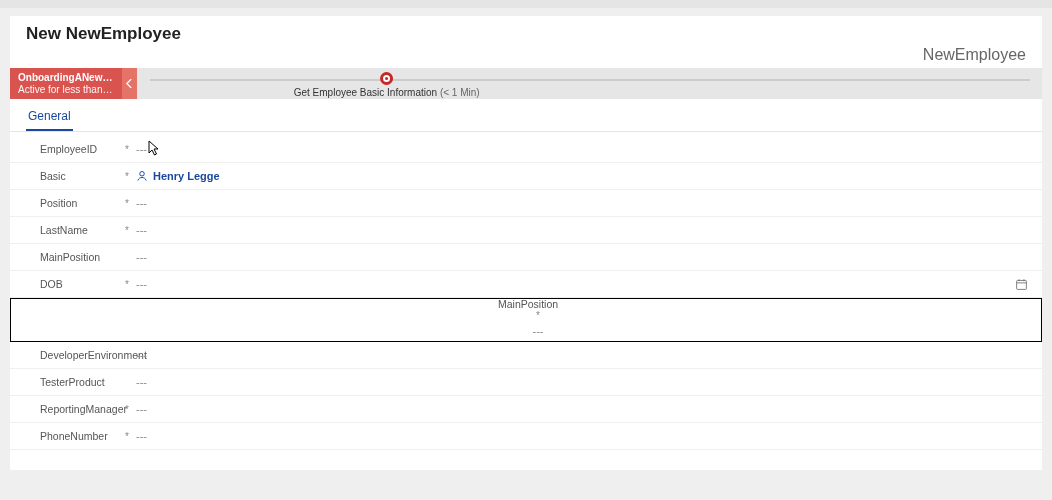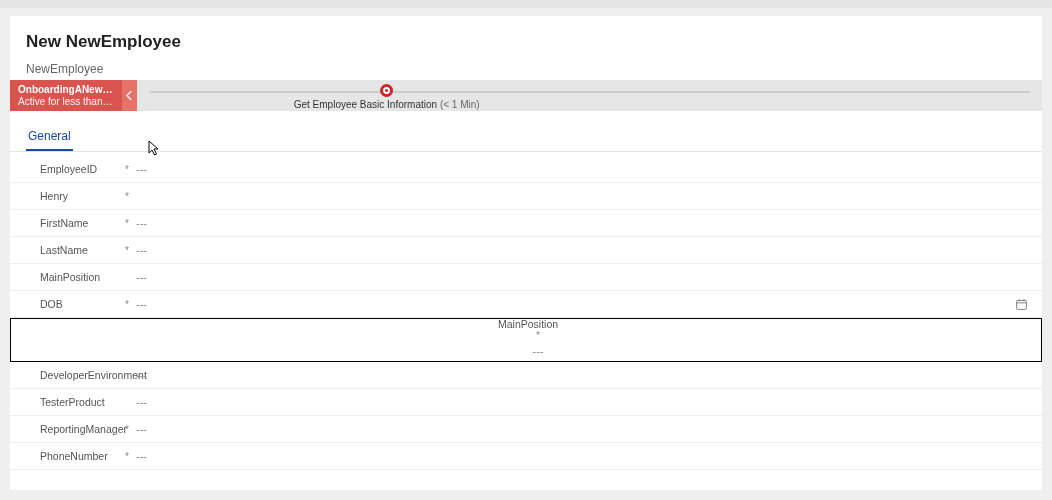--- a/index.html
+++ b/index.html
@@ -14,32 +14,33 @@
   .chrome-bar {
     height: 8px;
     background: #e4e5e4;
   }
   .page {
     margin: 8px 10px 0 10px;
     background: #fff;
   }
   
   .header {
-    padding: 16px 16px 4px 16px;
+    padding: 8px 16px 4px 16px;
   }
   .header h1 {
     margin: 0;
     font-size: 17px;
     font-weight: 600;
     color: #222;
   }
   .header .sub {
-    margin-top: 10px;
-    font-size: 12px;
+    margin-top: 2px;
+    font-size: 16px;
     color: #666;
+    text-align: right;
   }
   
   .process-strip {
     height: 31px;
     background: #e6e6e6;
     display: flex;
     align-items: stretch;
     position: relative;
   }
   .flow-pill {
@@ -101,21 +102,21 @@
     position:absolute;
     inset:2px;
     background:#c62828;
     border-radius:50%;
   }
   .stage .lbl { white-space: nowrap; }
   .stage .lbl .dur { color:#666; }
 
   
   .tabs {
-    padding: 12px 16px 0 16px;
+    padding: 4px 16px 0 16px;
     border-bottom: 1px solid #e5e5e5;
   }
   .tab {
     display: inline-block;
     padding: 6px 2px;
     font-size: 12px;
     color: #1a48a0;
     border-bottom: 2px solid #1a48a0;
     cursor: pointer;
   }
@@ -211,25 +212,34 @@
 
   <div class="form" id="form-host">
       <div class="row">
         <div class="label">EmployeeID</div>
         <div class="star">*</div>
         <div class="value placeholder">
           <span>---</span>
         </div>
       </div>
       <div class="row">
-        <div class="label">Henry</div>
-        <div class="star">*</div>
-      </div>
-      <div class="row">
-        <div class="label">FirstName</div>
+        <div class="label">Basic</div>
+        <div class="star">*</div>
+        <div class="value ">
+          <span class="person-icon">
+            <svg viewBox="0 0 16 16">
+              <circle cx="8" cy="5" r="3" fill="none" stroke="#1a48a0" stroke-width="1.3"></circle>
+              <path d="M2.5 14c1-3 3-4 5.5-4s4.5 1 5.5 4" fill="none" stroke="#1a48a0" stroke-width="1.3"></path>
+            </svg>
+          </span>
+          <span class="owner-link">Henry Legge</span>
+        </div>
+      </div>
+      <div class="row">
+        <div class="label">Position</div>
         <div class="star">*</div>
         <div class="value placeholder">
           <span>---</span>
         </div>
       </div>
       <div class="row">
         <div class="label">LastName</div>
         <div class="star">*</div>
         <div class="value placeholder">
           <span>---</span>

